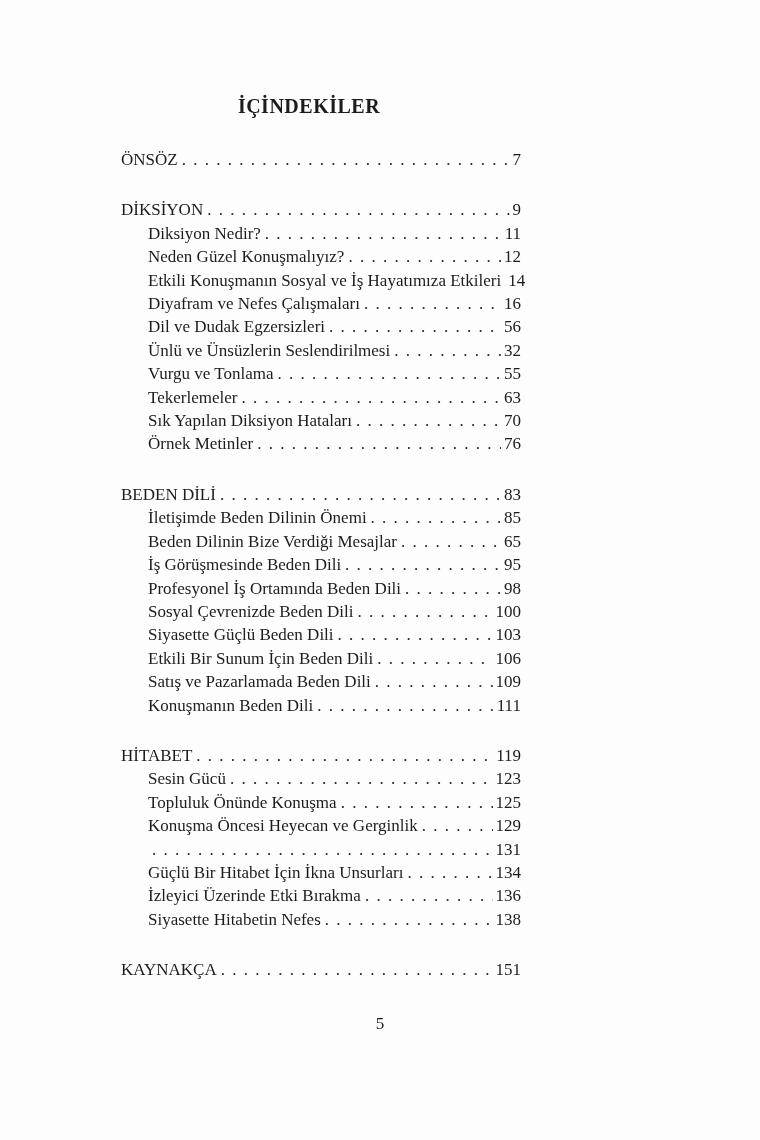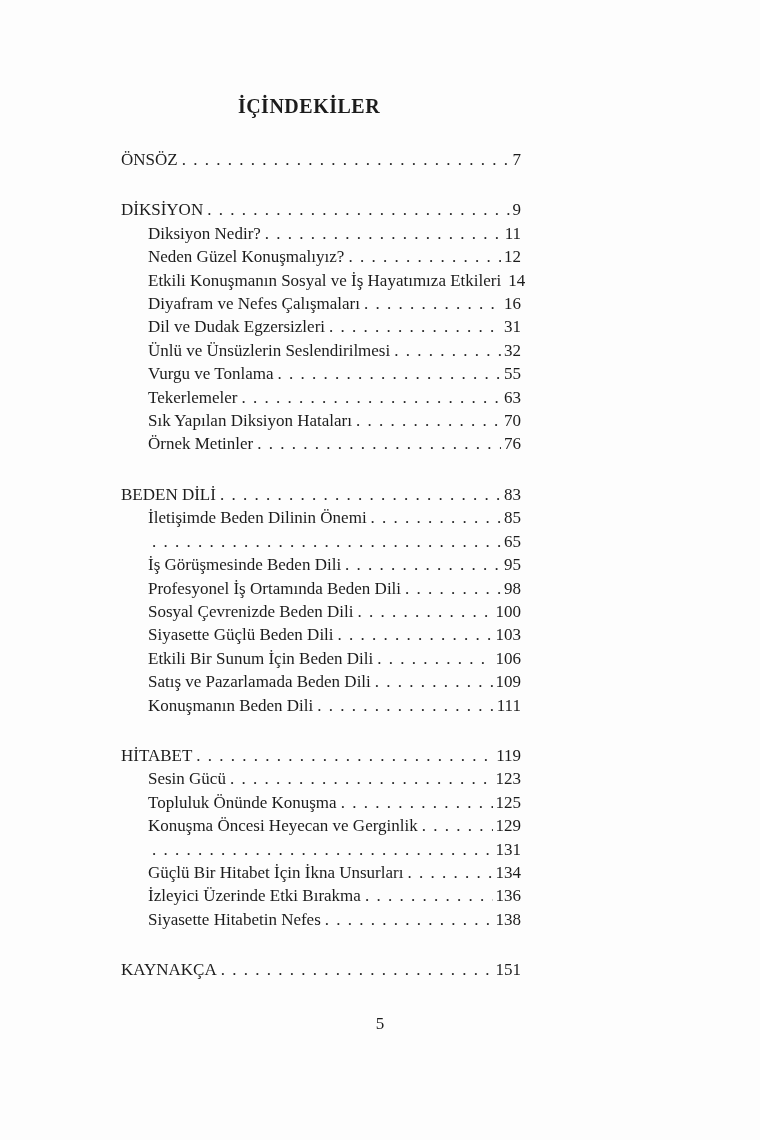--- a/index.html
+++ b/index.html
@@ -93,21 +93,21 @@
           <span class="pagenum">14</span>
         </div>
         <div class="row sub">
           <span class="label">Diyafram ve Nefes Çalışmaları</span>
           <span class="leader">. . . . . . . . . . . . . . . . . . . . . . . . . . . . . . . . . . . . . . . . . . . . . . . . . . . . . . . . . . . . . . . . . . . . . . . . . . . . . . . . . . . . . . . . . . . . . . . . . . . . . . . . . . . . . . . . . . . . . . . . . . . . . . . . . . . . . . . . . . . . </span>
           <span class="pagenum">16</span>
         </div>
         <div class="row sub">
           <span class="label">Dil ve Dudak Egzersizleri</span>
           <span class="leader">. . . . . . . . . . . . . . . . . . . . . . . . . . . . . . . . . . . . . . . . . . . . . . . . . . . . . . . . . . . . . . . . . . . . . . . . . . . . . . . . . . . . . . . . . . . . . . . . . . . . . . . . . . . . . . . . . . . . . . . . . . . . . . . . . . . . . . . . . . . . </span>
-          <span class="pagenum">31</span>
+          <span class="pagenum">56</span>
         </div>
         <div class="row sub">
           <span class="label">Ünlü ve Ünsüzlerin Seslendirilmesi</span>
           <span class="leader">. . . . . . . . . . . . . . . . . . . . . . . . . . . . . . . . . . . . . . . . . . . . . . . . . . . . . . . . . . . . . . . . . . . . . . . . . . . . . . . . . . . . . . . . . . . . . . . . . . . . . . . . . . . . . . . . . . . . . . . . . . . . . . . . . . . . . . . . . . . . </span>
           <span class="pagenum">32</span>
         </div>
         <div class="row sub">
           <span class="label">Vurgu ve Tonlama</span>
           <span class="leader">. . . . . . . . . . . . . . . . . . . . . . . . . . . . . . . . . . . . . . . . . . . . . . . . . . . . . . . . . . . . . . . . . . . . . . . . . . . . . . . . . . . . . . . . . . . . . . . . . . . . . . . . . . . . . . . . . . . . . . . . . . . . . . . . . . . . . . . . . . . . </span>
           <span class="pagenum">55</span>
@@ -133,20 +133,21 @@
           <span class="label">BEDEN DİLİ</span>
           <span class="leader">. . . . . . . . . . . . . . . . . . . . . . . . . . . . . . . . . . . . . . . . . . . . . . . . . . . . . . . . . . . . . . . . . . . . . . . . . . . . . . . . . . . . . . . . . . . . . . . . . . . . . . . . . . . . . . . . . . . . . . . . . . . . . . . . . . . . . . . . . . . . </span>
           <span class="pagenum">83</span>
         </div>
         <div class="row sub">
           <span class="label">İletişimde Beden Dilinin Önemi</span>
           <span class="leader">. . . . . . . . . . . . . . . . . . . . . . . . . . . . . . . . . . . . . . . . . . . . . . . . . . . . . . . . . . . . . . . . . . . . . . . . . . . . . . . . . . . . . . . . . . . . . . . . . . . . . . . . . . . . . . . . . . . . . . . . . . . . . . . . . . . . . . . . . . . . </span>
           <span class="pagenum">85</span>
         </div>
         <div class="row sub">
+          <span class="label">Beden Dilinin Bize Verdiği Mesajlar</span>
           <span class="leader">. . . . . . . . . . . . . . . . . . . . . . . . . . . . . . . . . . . . . . . . . . . . . . . . . . . . . . . . . . . . . . . . . . . . . . . . . . . . . . . . . . . . . . . . . . . . . . . . . . . . . . . . . . . . . . . . . . . . . . . . . . . . . . . . . . . . . . . . . . . . </span>
           <span class="pagenum">65</span>
         </div>
         <div class="row sub">
           <span class="label">İş Görüşmesinde Beden Dili</span>
           <span class="leader">. . . . . . . . . . . . . . . . . . . . . . . . . . . . . . . . . . . . . . . . . . . . . . . . . . . . . . . . . . . . . . . . . . . . . . . . . . . . . . . . . . . . . . . . . . . . . . . . . . . . . . . . . . . . . . . . . . . . . . . . . . . . . . . . . . . . . . . . . . . . </span>
           <span class="pagenum">95</span>
         </div>
         <div class="row sub">
           <span class="label">Profesyonel İş Ortamında Beden Dili</span>

